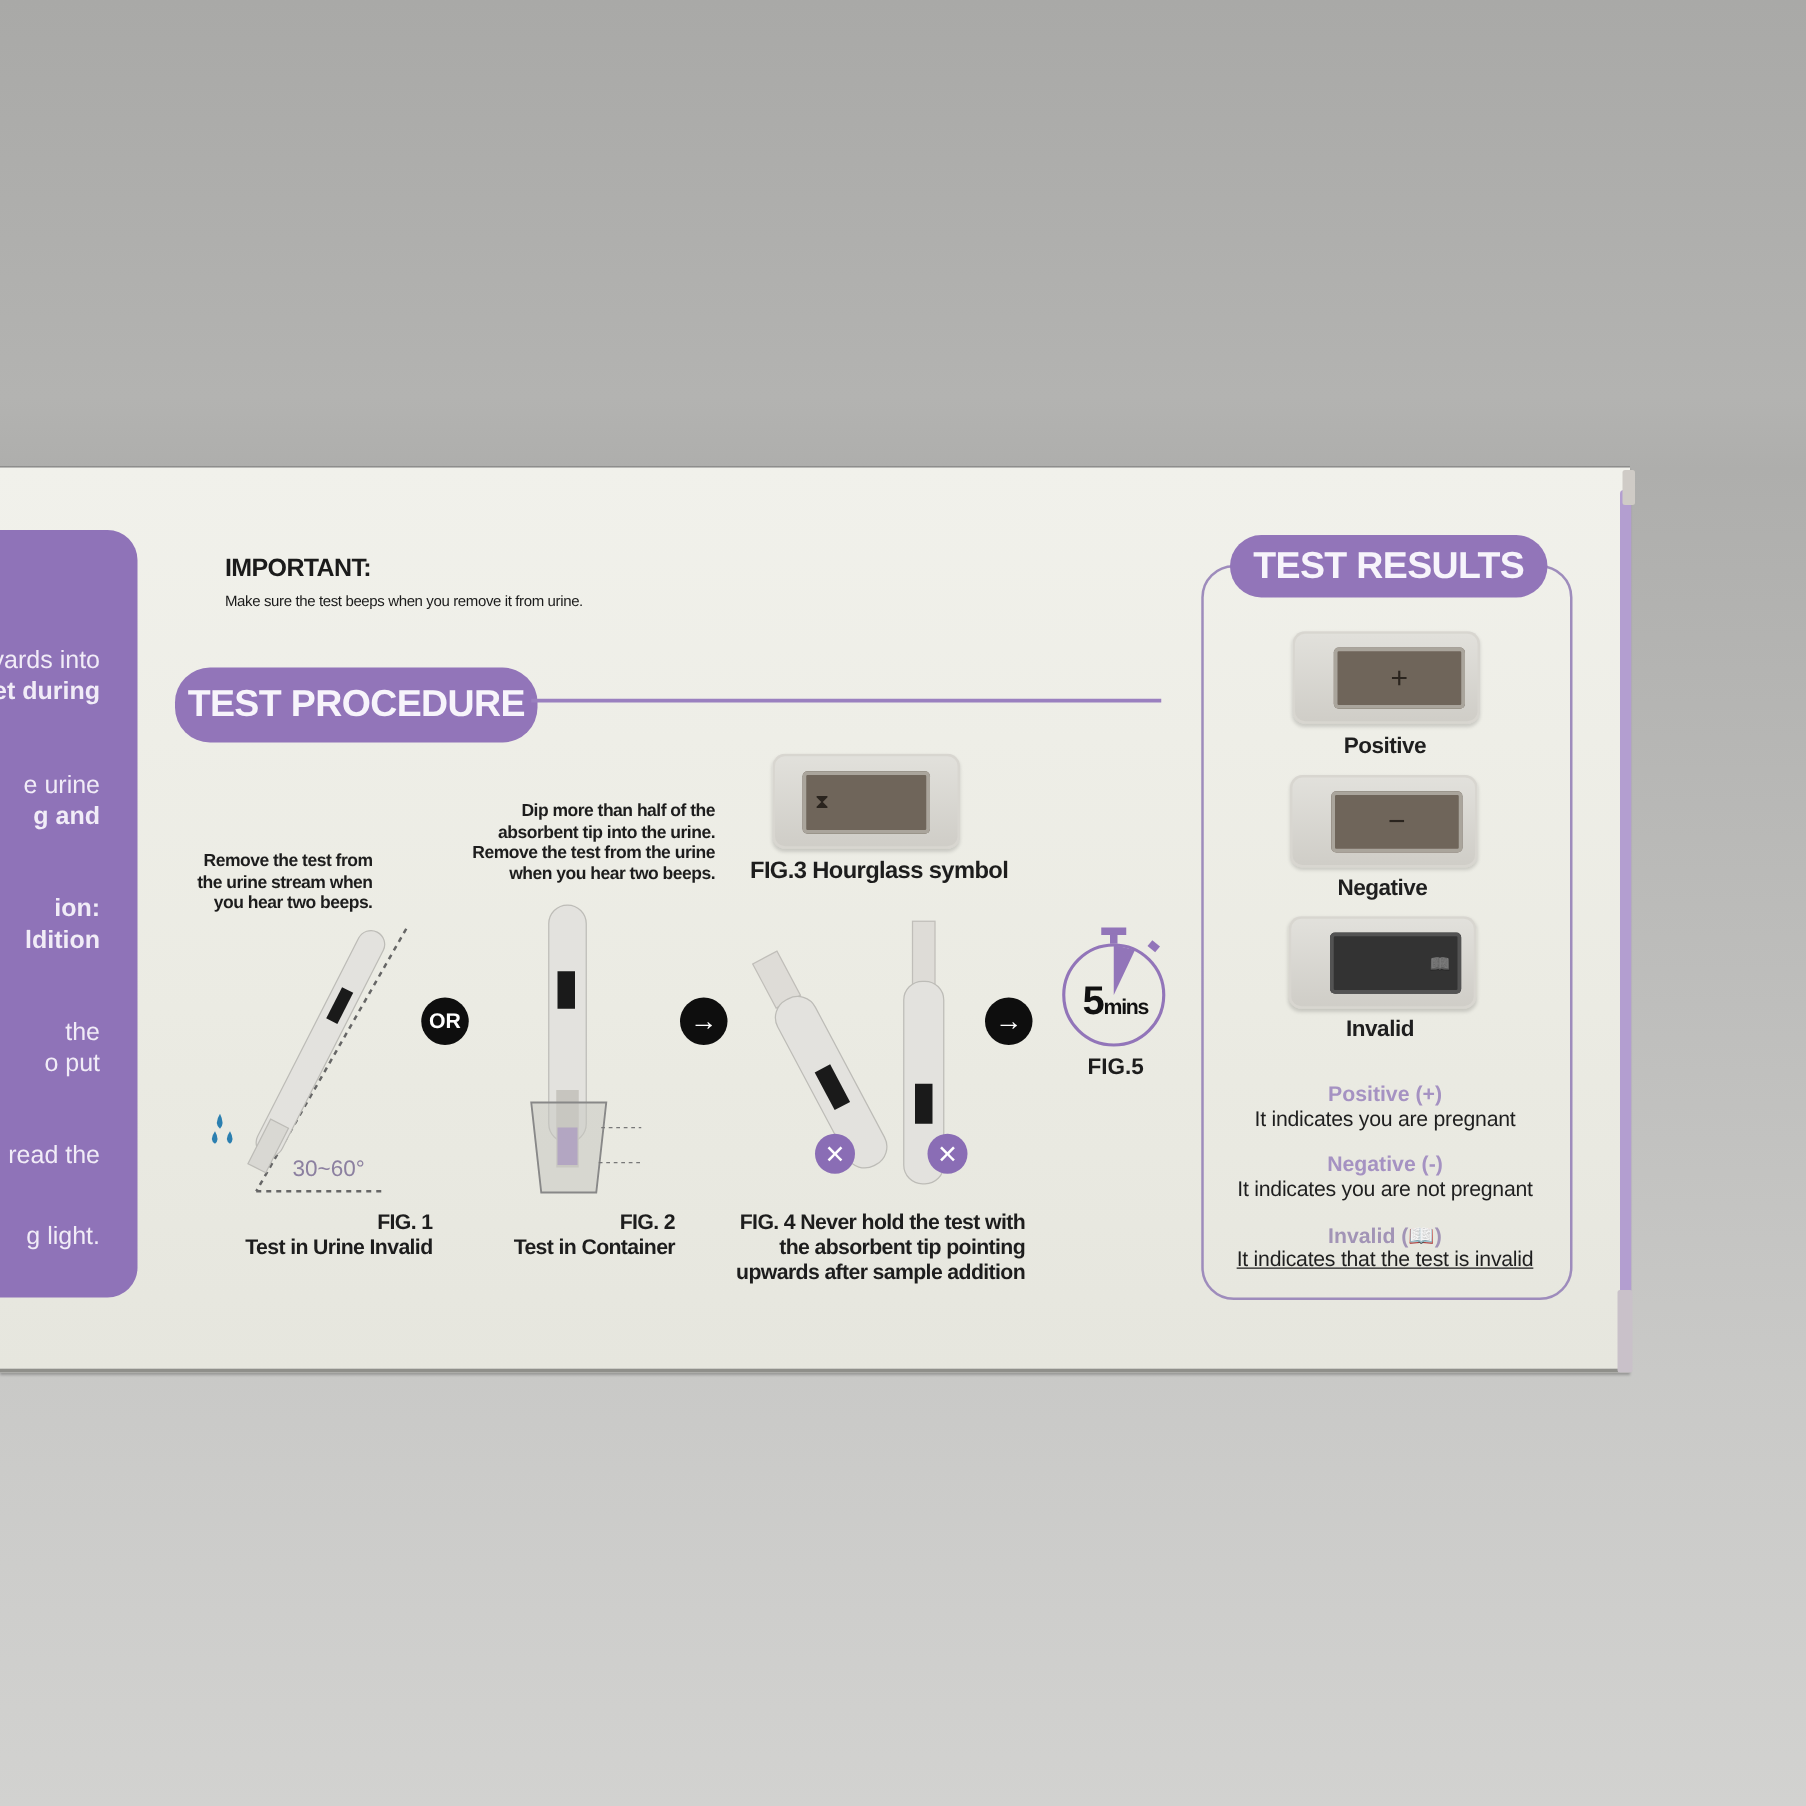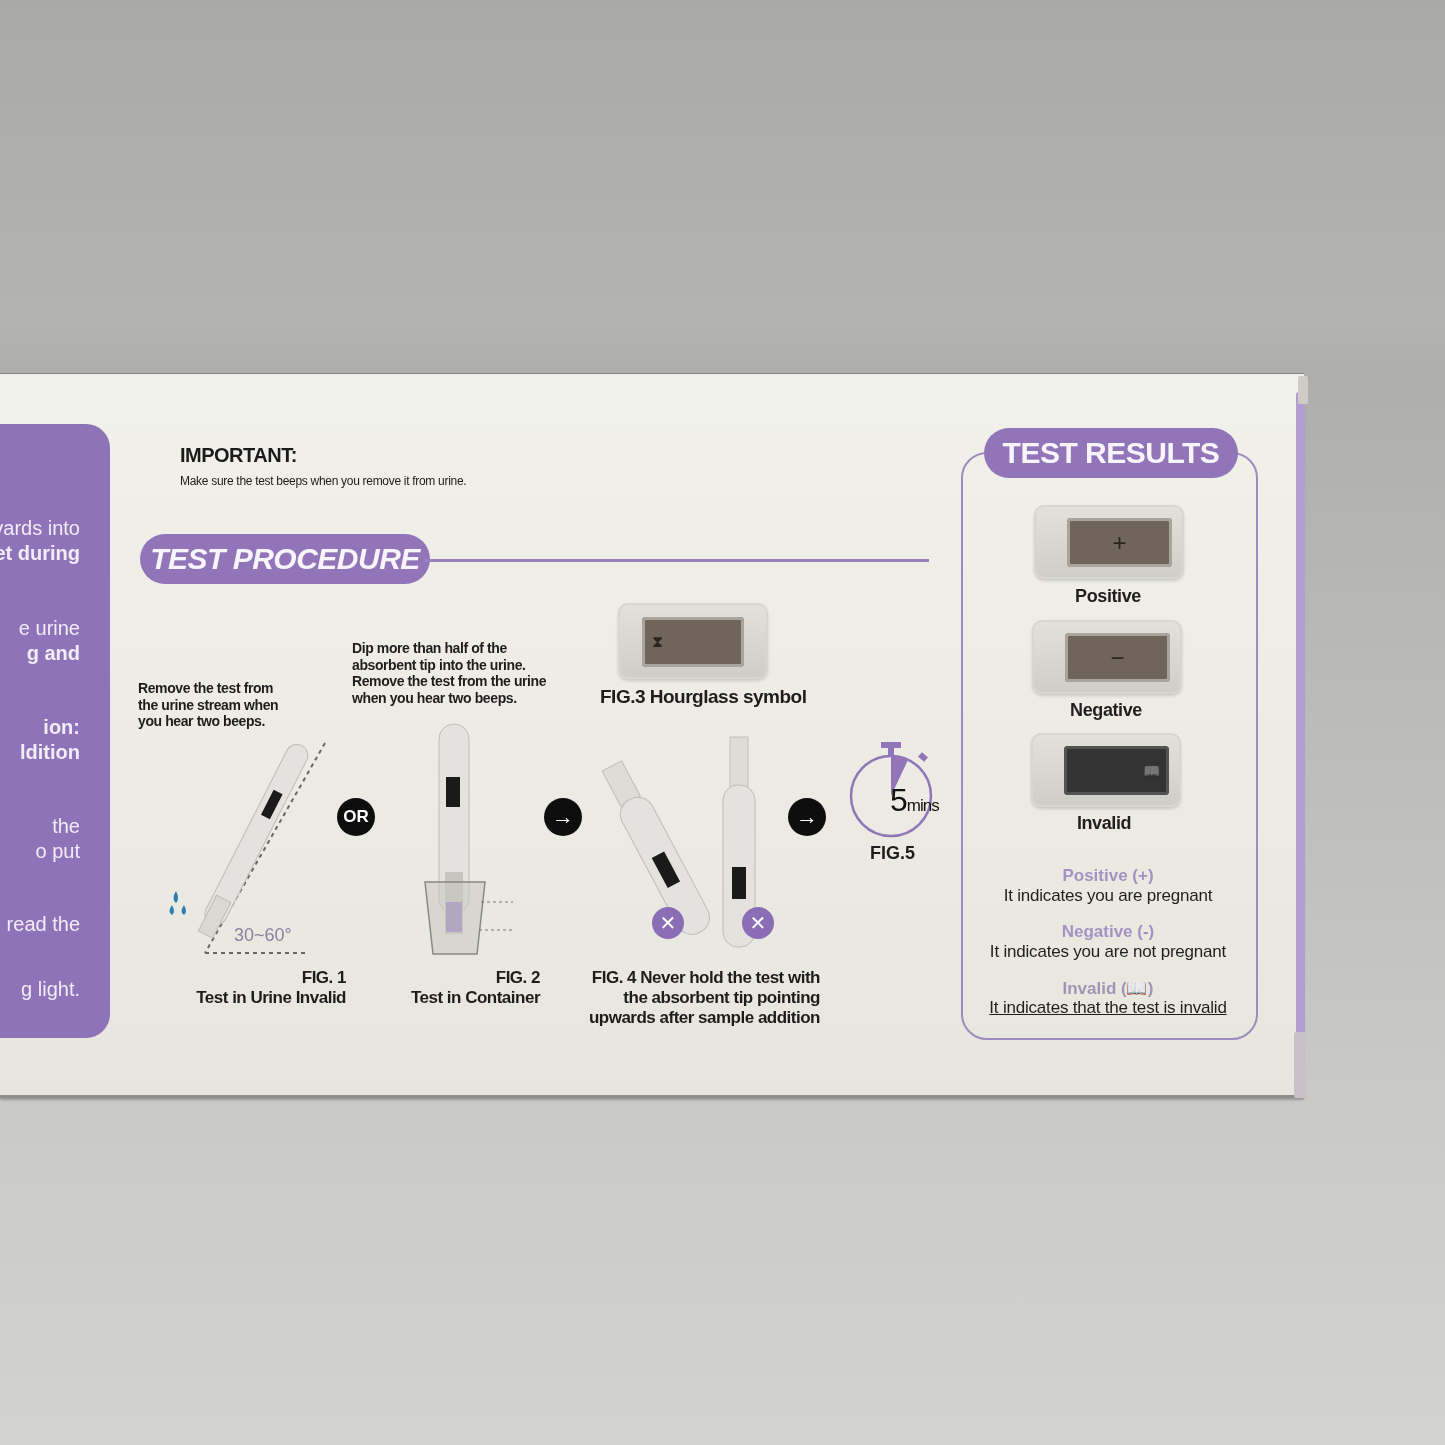--- a/index.html
+++ b/index.html
@@ -34,24 +34,24 @@
   
   .important-label { position: absolute; left: 180px; top: 444px; font-size: 20px; font-weight: bold; color: #1b1b1b; letter-spacing: -0.5px; }
   .important-text { position: absolute; left: 180px; top: 474px; font-size: 12px; color: #1b1b1b; letter-spacing: -0.3px; }
 
   
   .pill {
     position: absolute; background: #9275b9; color: #f7f4fb; font-weight: bold;
     border-radius: 28px; display: flex; align-items: center; justify-content: center;
     letter-spacing: -0.5px;
   }
-  .procedure-pill { left: 140px; top: 534px; width: 290px; height: 50px; font-size: 30px; font-style: italic; }
+  .procedure-pill { left: 140px; top: 534px; width: 290px; height: 60px; font-size: 30px; }
   .procedure-line { position: absolute; left: 425px; top: 559px; width: 504px; height: 3px; background: #9a80bf; }
 
-  .caption-sm { position: absolute; font-size: 14px; font-weight: bold; color: #1d1d1d; text-align: left; line-height: 16.5px; letter-spacing: -0.4px; }
+  .caption-sm { position: absolute; font-size: 14px; font-weight: bold; color: #1d1d1d; text-align: right; line-height: 16.5px; letter-spacing: -0.4px; }
   .caption-md { position: absolute; font-size: 17px; font-weight: bold; color: #1d1d1d; text-align: right; line-height: 20px; letter-spacing: -0.5px; }
 
   .circle-btn {
     position: absolute; width: 38px; height: 38px; border-radius: 50%;
     background: #0e0e0e; color: #fff; font-weight: bold;
     display: flex; align-items: center; justify-content: center;
   }
 
   
   .lcd-frame {
@@ -173,21 +173,21 @@
 
 <div class="circle-btn" style="left:788px; top:798px; font-size:22px;">→</div>
 
 <svg style="position:absolute; left:845px; top:740px;" width="92" height="98">
   <rect x="36" y="2" width="20" height="6" fill="#9275b9"></rect>
   <rect x="43" y="7" width="6" height="8" fill="#9275b9"></rect>
   <rect x="74" y="14" width="8" height="6" transform="rotate(40 78 17)" fill="#9275b9"></rect>
   <circle cx="46" cy="56" r="40" fill="none" stroke="#9275b9" stroke-width="2.5"></circle>
   <path d="M46 56 L46 16 L63 20 Z" fill="#9275b9"></path>
 </svg>
-<div style="position:absolute; left:866px; top:782px; color:#111; font-weight:normal; letter-spacing:-1px;margin-left:24px;">
+<div style="position:absolute; left:866px; top:782px; color:#111; font-weight:bold; letter-spacing:-1px;">
   <span style="font-size:32px;">5</span><span style="font-size:17px;">mins</span>
 </div>
 <div style="position:absolute; left:870px; top:843px; font-size:18px; font-weight:bold; color:#1d1d1d;">FIG.5</div>
 
 <div class="results-border"></div>
 <div class="pill results-pill">TEST RESULTS</div>
 
 <div class="lcd-frame" style="left:1034px; top:505px; width:150px; height:74px;">
   <div class="lcd-screen">+</div>
 </div>

